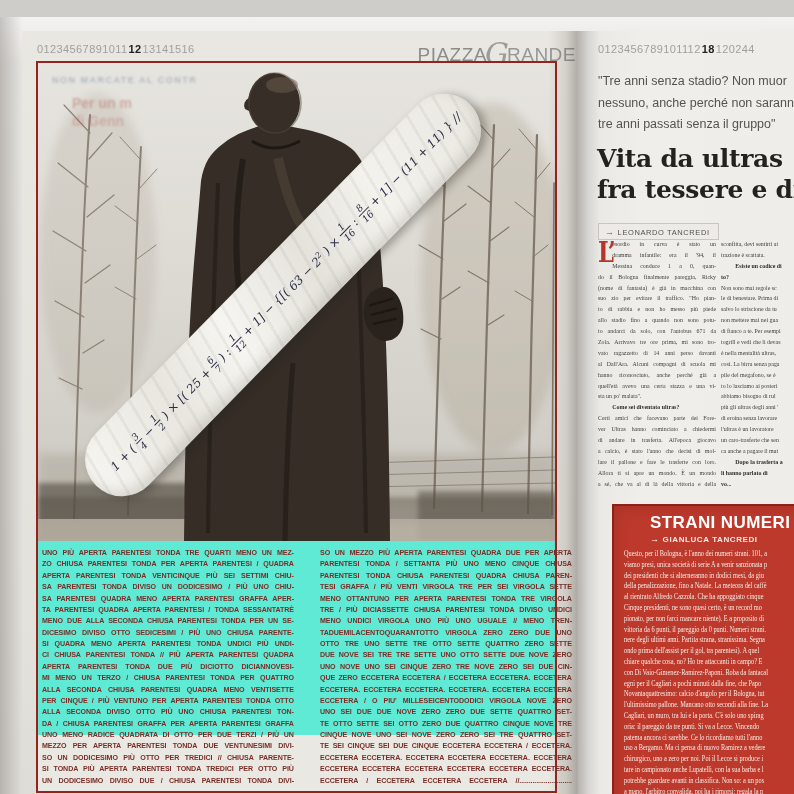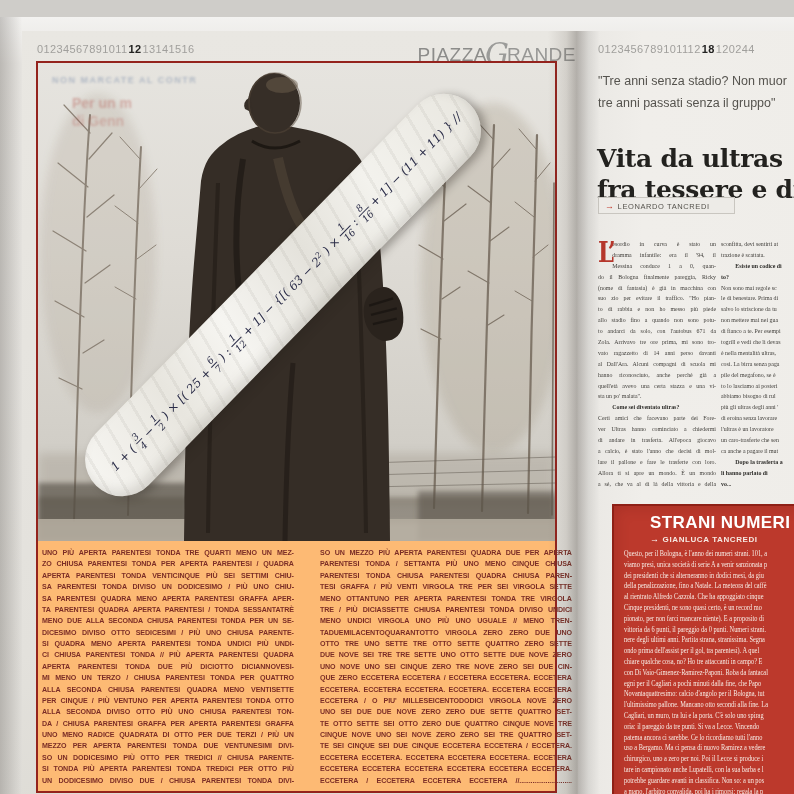--- a/index.html
+++ b/index.html
@@ -40,34 +40,34 @@
     box-shadow:3px 5px 9px rgba(40,35,30,.35), inset 0 -7px 12px rgba(120,115,105,.22);}
   .banner::after{content:'';position:absolute;inset:0;border-radius:40px;pointer-events:none;
     background:repeating-linear-gradient(105deg,rgba(90,85,75,.07) 0 3px,rgba(0,0,0,0) 3px 16px);}
   .ink{display:flex;align-items:center;gap:4px;font:italic 12px "DejaVu Serif",serif;color:#2a2c48;white-space:nowrap;}
   .ink .tk{white-space:pre;}
   .ink sup{font-size:8px;}
   .fr{display:inline-flex;flex-direction:column;align-items:center;font-size:9.5px;line-height:1.08;}
   .fr .d{border-top:1px solid #2a2c48;padding:.5px 1px 0 1px;}
   .hand{position:absolute;left:322px;top:222px;width:46px;height:58px;z-index:5;}
   
-  .caption{position:relative;width:517px;height:250px;background:#fdba74;padding:5px 3px 0 0;}
+  .caption{position:relative;width:517px;height:194px;background:#5eead4;padding:5px 3px 0 0;}
   .cap-col{position:absolute;top:6px;font-weight:bold;font-size:7.5px;line-height:11.38px;
     color:#7b2d26;letter-spacing:-.1px;width:266px;transform:scaleX(.947);transform-origin:left top;}
   .cap-1{left:4px;} .cap-2{left:282px;}
   .just .ln{text-align:justify;text-align-last:justify;white-space:normal;height:11.38px;overflow:hidden;}
   .just .ln.end{text-align-last:left;}
   
   .quote{position:absolute;left:20px;top:40px;font-size:12.5px;line-height:21.5px;color:#55534e;}
   .quote .ln{white-space:nowrap;}
   .headline{position:absolute;left:19px;top:112px;font:bold 25px/31px "DejaVu Serif",serif;
     color:#23221f;letter-spacing:-.3px;}
   .headline .ln{white-space:nowrap;}
-  .byline-box{position:absolute;left:20px;top:166px;border:1px solid #c9c6c0;background:#edebe7;
-    padding:3px 24px 2px 6px;font-size:7.5px;letter-spacing:.6px;color:#55524c;white-space:nowrap;}
+  .byline-box{position:absolute;left:20px;top:192px;border:1px solid #c9c6c0;background:#edebe7;
+    padding:3px 8px 2px 6px;font-size:7.5px;letter-spacing:.6px;color:#55524c;white-space:nowrap;}
   .arrow{color:#c13a2c;font-weight:bold;font-size:9px;margin-right:3px;}
   .cols{position:absolute;left:20px;top:208px;}
   .col{font-family:"Liberation Serif",serif;font-size:7px;line-height:10.9px;color:#3f3d39;
     transform:scaleX(.843);transform-origin:left top;position:absolute;top:0;}
   .col .ln{height:10.9px;}
   .col1{left:0;width:140px;}
   .col2{left:123px;width:180px;}
   .col2 .ln{white-space:nowrap;text-align:left;}
   .col .ln.b{font-weight:bold;color:#2e2d2a;}
   .col .ln.ind{padding-left:17px;}
@@ -251,20 +251,21 @@
     </div>
   </div>
 
   <div class="gutter"></div>
 
   <div class="page right">
     <div class="pagination pg-right-nums"><span>0123456789101112</span><b>18</b><span>120244</span></div>
 
     <div class="quote">
         <div class="ln">"Tre anni senza stadio? Non muor</div>
+        <div class="ln">nessuno, anche perché non sarann</div>
         <div class="ln">tre anni passati senza il gruppo"</div>
       </div>
 
     <div class="headline">
         <div class="ln">Vita da ultras</div>
         <div class="ln">fra tessere e diff</div>
       </div>
 
     <div class="byline-box"><span class="arrow">→</span><span>LEONARDO TANCREDI</span></div>
 

